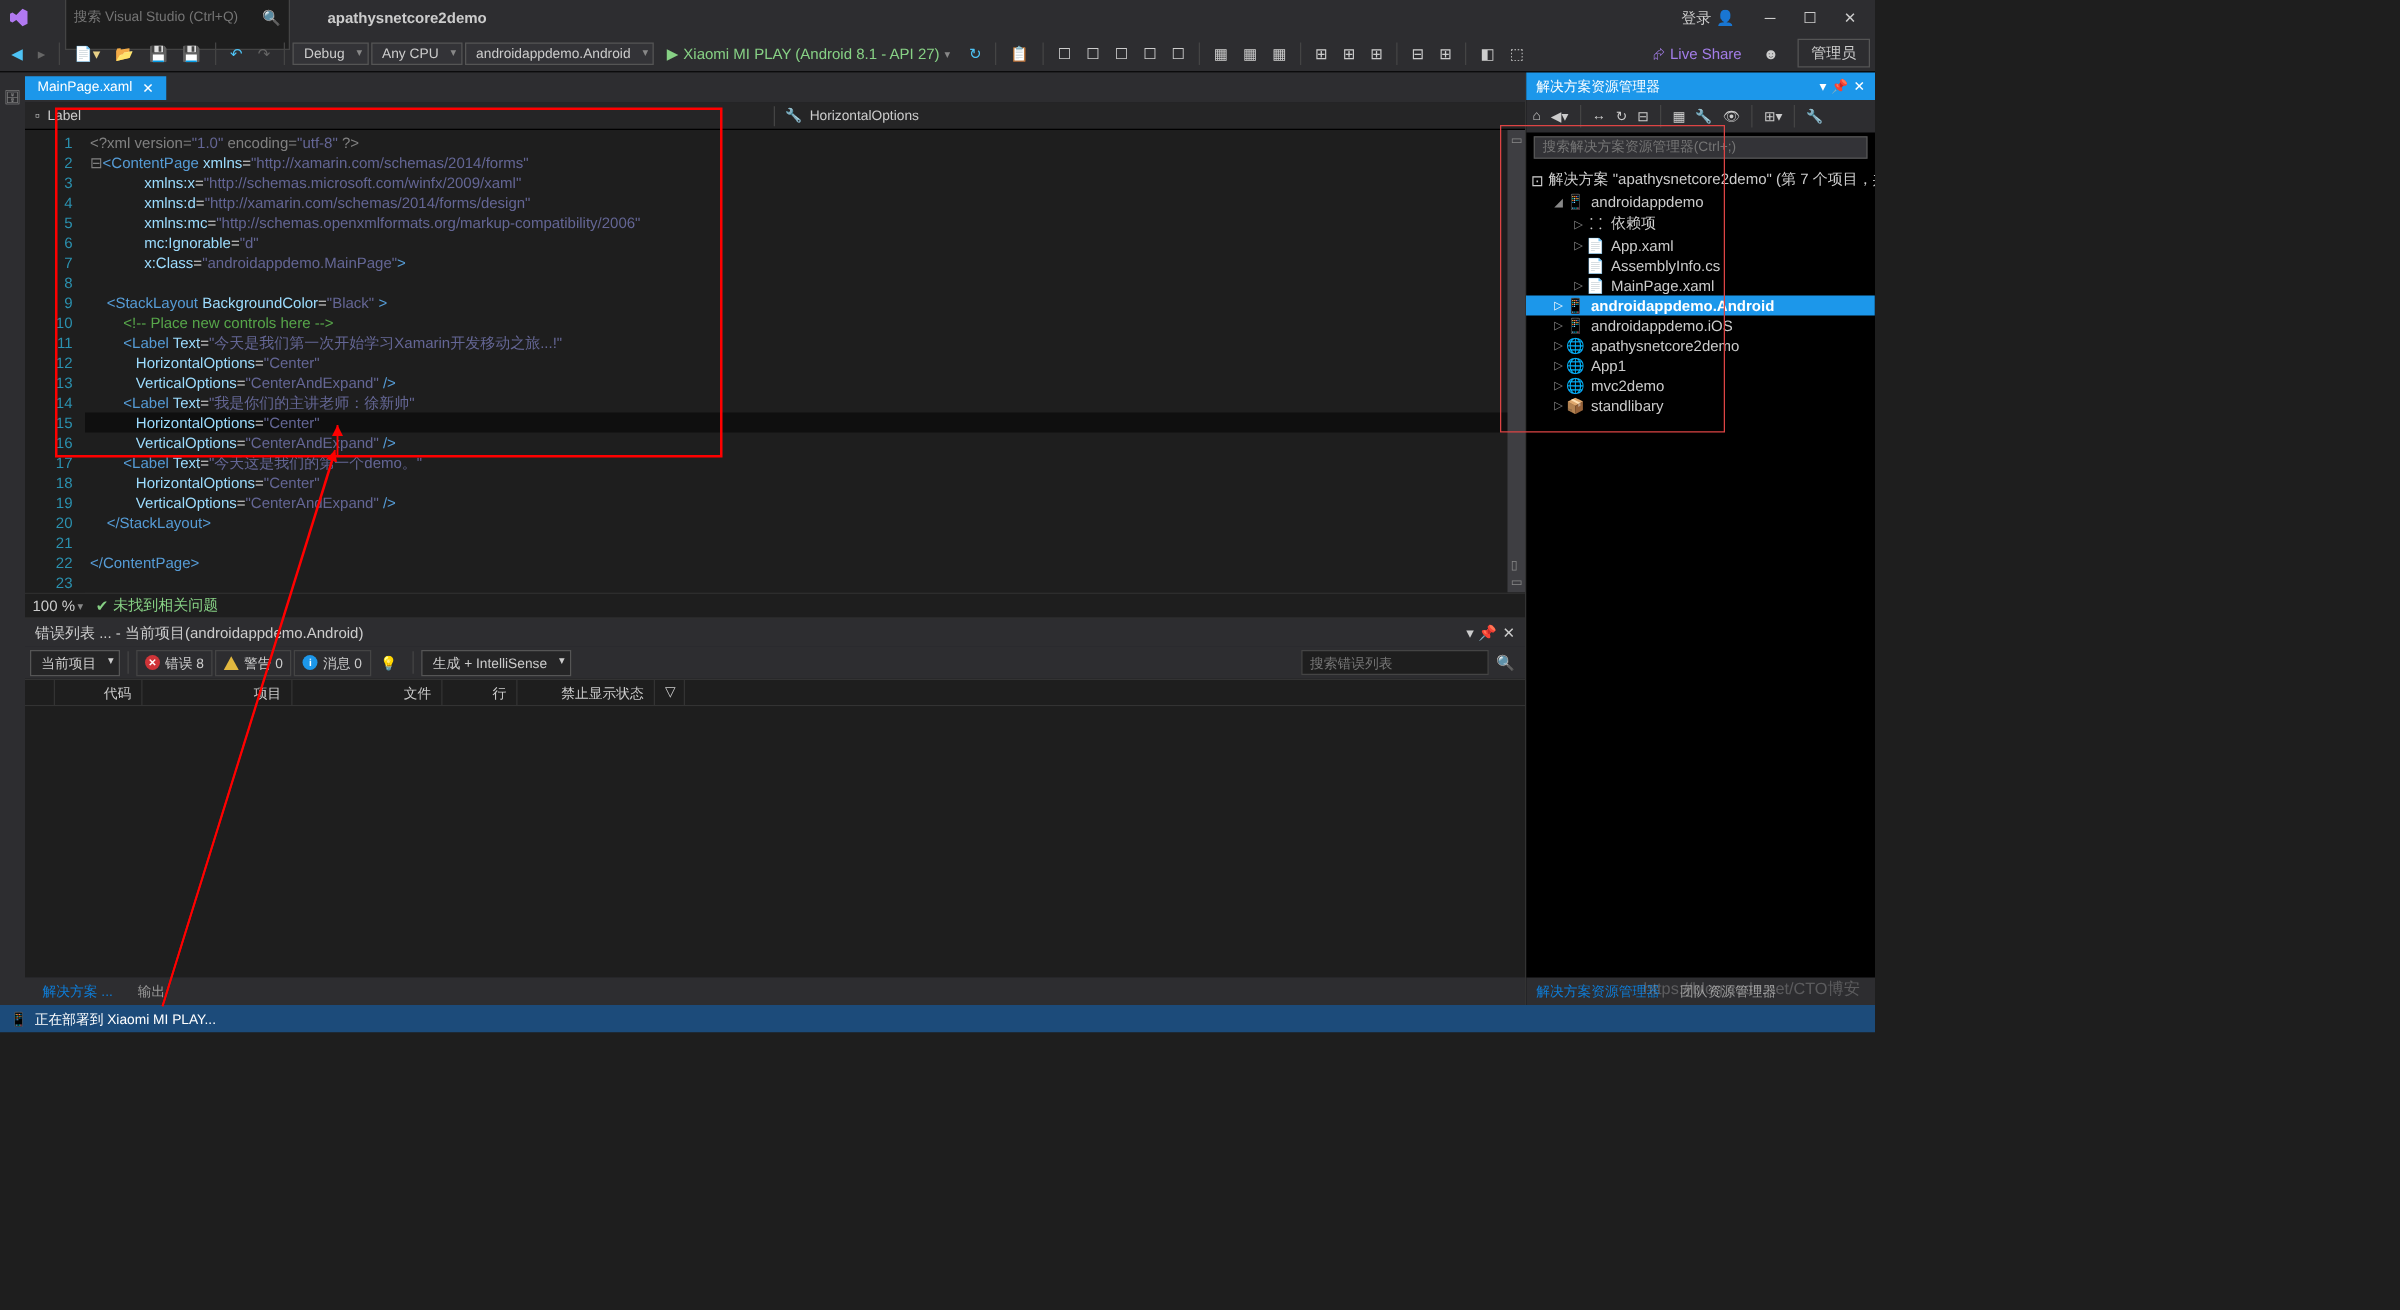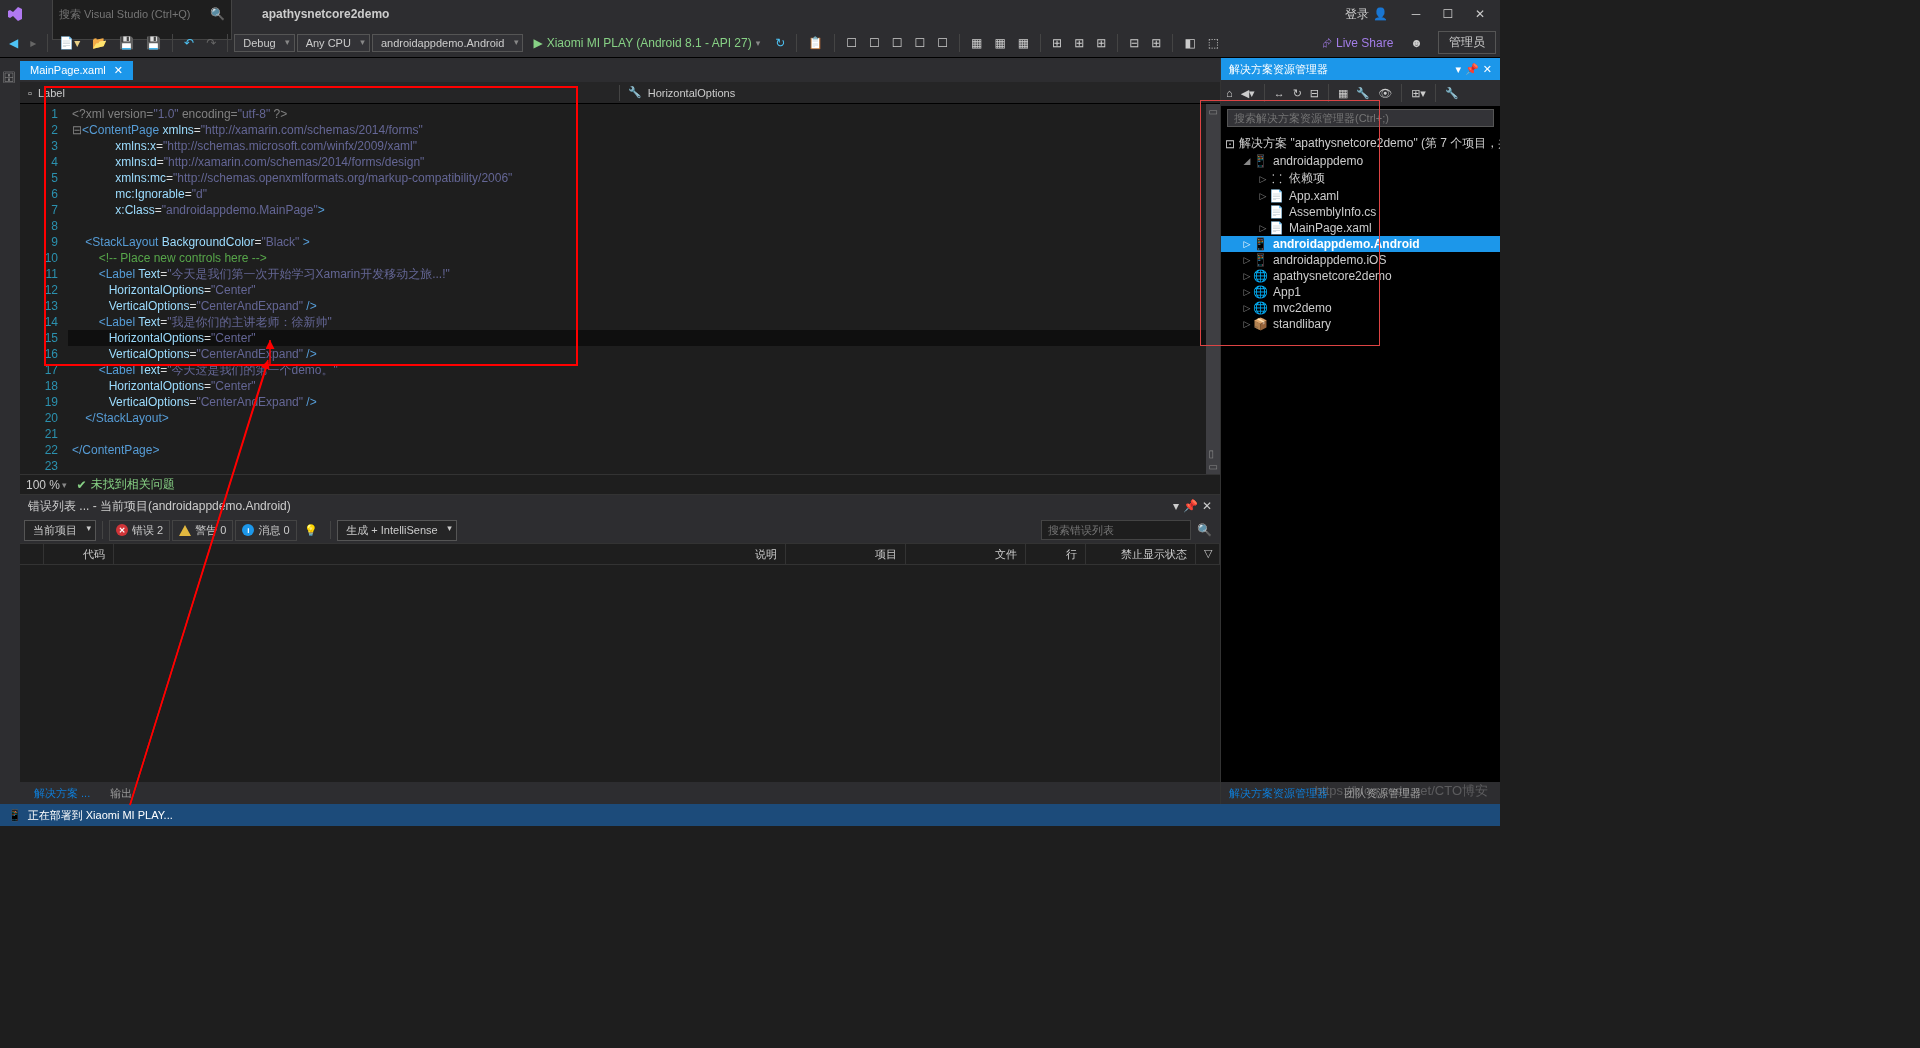--- a/index.html
+++ b/index.html
@@ -255,21 +255,21 @@
           <span>▾</span>
           <span>📌</span>
           <span>✕</span>
         </div>
       </div>
       <div class="el-toolbar">
         <div class="el-filter">当前项目</div>
         <div class="tb-sep"></div>
         <div class="el-pill">
             <span class="circ-err">✕</span>
-            <span>错误 2</span>
+            <span>错误 8</span>
           </div>
         <div class="el-pill">
             <span class="tri-warn"></span>
             <span>警告 0</span>
           </div>
         <div class="el-pill">
             <span class="circ-info">i</span>
             <span>消息 0</span>
           </div>
         <div class="el-pill" style="border:none;">
@@ -278,21 +278,20 @@
         <div class="tb-sep"></div>
         <div class="el-filter">生成 + IntelliSense</div>
         <div class="el-search">
           <input placeholder="搜索错误列表" style="">
         </div>
         <span style="padding:2px 4px;">🔍</span>
       </div>
       <div class="el-headers" id="el-headers">
           <div class="el-hcol" style="width: 24px;"></div>
           <div class="el-hcol" style="width: 70px;">代码</div>
-          <div class="el-hcol" style="flex: 1 1 0%;">说明</div>
           <div class="el-hcol" style="width: 120px;">项目</div>
           <div class="el-hcol" style="width: 120px;">文件</div>
           <div class="el-hcol" style="width: 60px;">行</div>
           <div class="el-hcol" style="width: 110px;">禁止显示状态</div>
           <div class="el-hcol" style="width: 24px;">▽</div>
         </div>
       <div class="el-body"></div>
       <div class="el-bottom-tabs">
         <div class="el-btab">解决方案 ...</div>
         <div class="el-btab inactive">输出</div>

